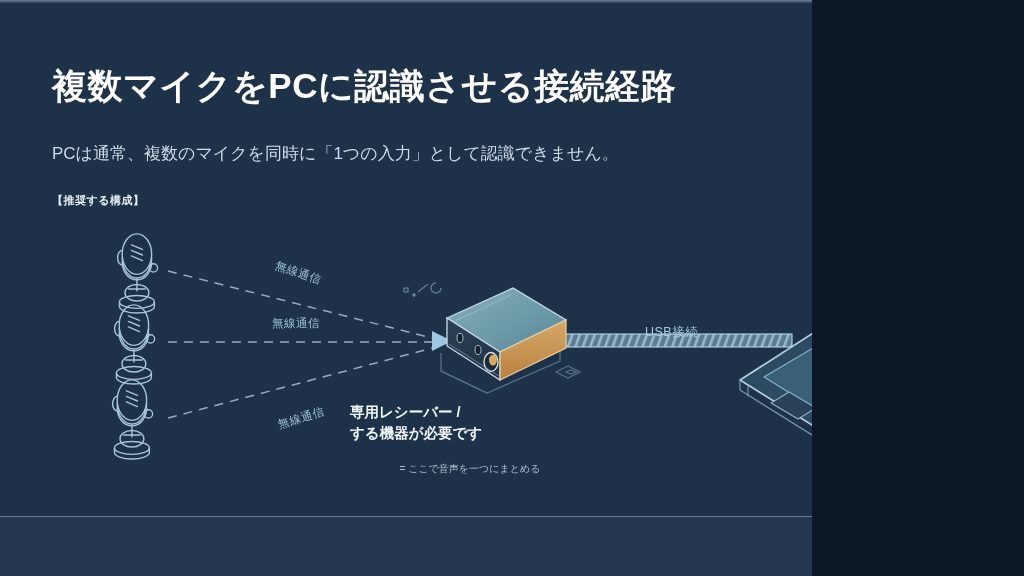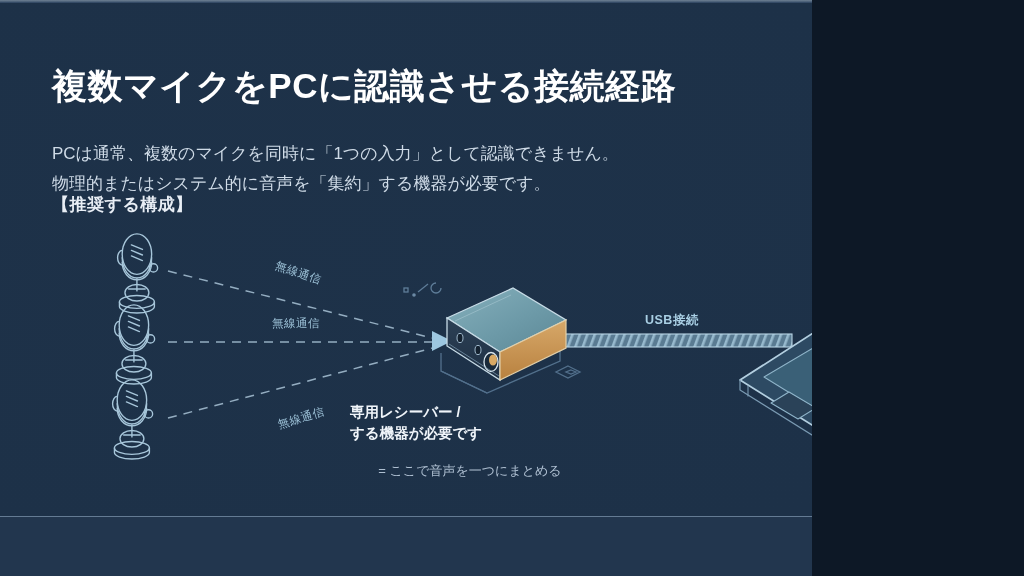--- a/index.html
+++ b/index.html
@@ -64,21 +64,21 @@
     line-height: 30px;
     color: #cfdbe7;
     white-space: nowrap;
     margin-top: 36px;
   }
   #subtitle div { white-space: nowrap; }
 
   #section-label {
     position: absolute;
     left: 52px; top: 193px;
-    font-size: 17px;
+    font-size: 11px;
     font-weight: bold;
     color: #e8eef5;
     letter-spacing: .5px;
   }
 
   
   #diagram {
     position: absolute;
     left: 0; top: 0;
     width: 1024px; height: 576px;
@@ -90,54 +90,53 @@
     position: absolute;
     font-size: 14.5px;
     font-weight: bold;
     line-height: 21px;
     color: #f0f5fa;
     white-space: nowrap;
   }
   .cap-sub {
     position: absolute;
     text-align: center;
-    font-size: 13px;
+    font-size: 10px;
     color: #aebfd1;
     white-space: nowrap;
   }
   #mixer-caption { left: 350px; top: 402px; width: 240px; }
   #mixer-note    { left: 330px; top: 462px; width: 280px; }
   #pc-caption    { left: 735px; top: 424px; width: 200px; }
   #pc-note       { left: 680px; top: 462px; width: 310px; }
 
   
   .link-label {
     position: absolute;
     font-size: 11.5px;
     color: #9fc4da;
     white-space: nowrap;
     letter-spacing: .5px;
   }
   #wireless-label-1 { left: 278px; top: 258px; transform: rotate(19deg); transform-origin: left top; }
   #wireless-label-2 { left: 272px; top: 316px; }
   #wireless-label-3 { left: 276px; top: 418px; transform: rotate(-17deg); transform-origin: left top; }
-  #usb-label        { left: 645px; top: 312px; color: #a9cfe4; font-size: 12.5px; font-weight: bold; }
+  #usb-label        { left: 645px; top: 324px; color: #a9cfe4; font-size: 12.5px; }
 </style>
 </head>
 <body>
 
 <div id="slide">
 
   <div id="top-edge"></div>
 
   <h1 id="title">複数マイクをPCに認識させる接続経路</h1>
 
   <div id="subtitle">
     <div>PCは通常、複数のマイクを同時に「1つの入力」として認識できません。</div>
-    <div>物理的またはシステム的に音声を「集約」する機器が必要です。</div>
   </div>
 
   <div id="section-label">【推奨する構成】</div>
 
   <svg id="diagram" viewBox="0 0 1024 576">
     <defs>
 
       <pattern id="cable-hatch" width="7" height="9" patternUnits="userSpaceOnUse" patternTransform="rotate(20)">
         <rect width="7" height="9" fill="#5d7f96"></rect>
         <rect width="2.6" height="9" fill="#9dc0d4"></rect>

